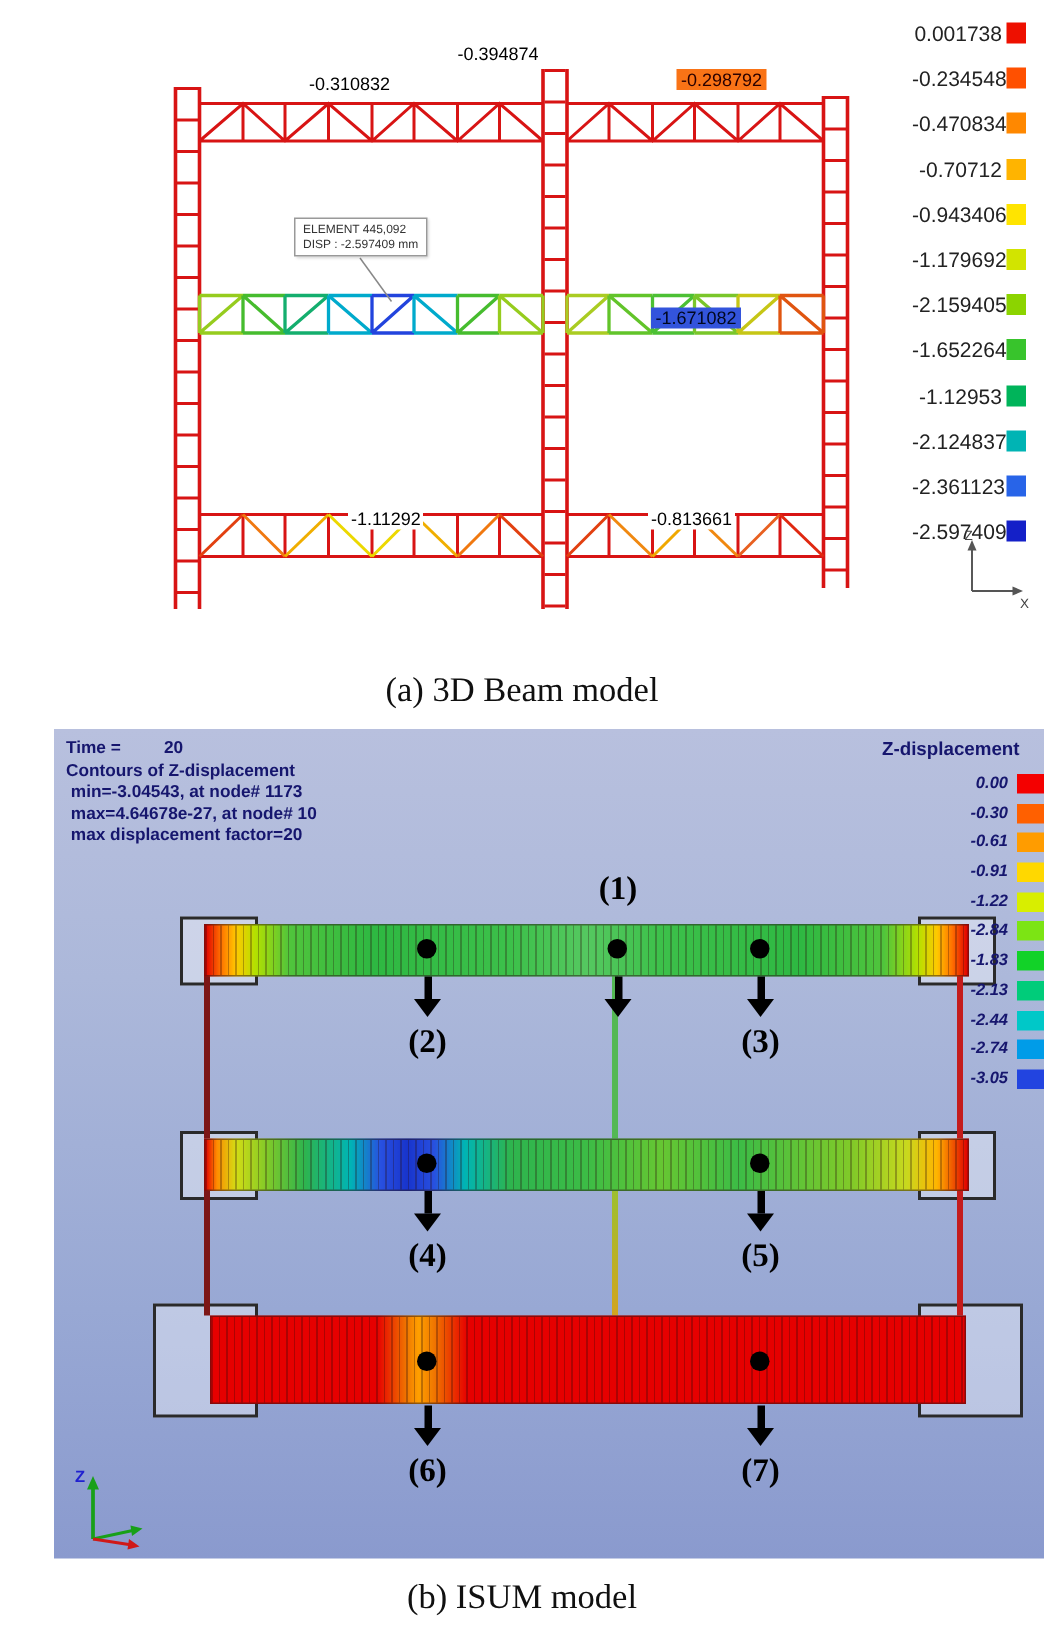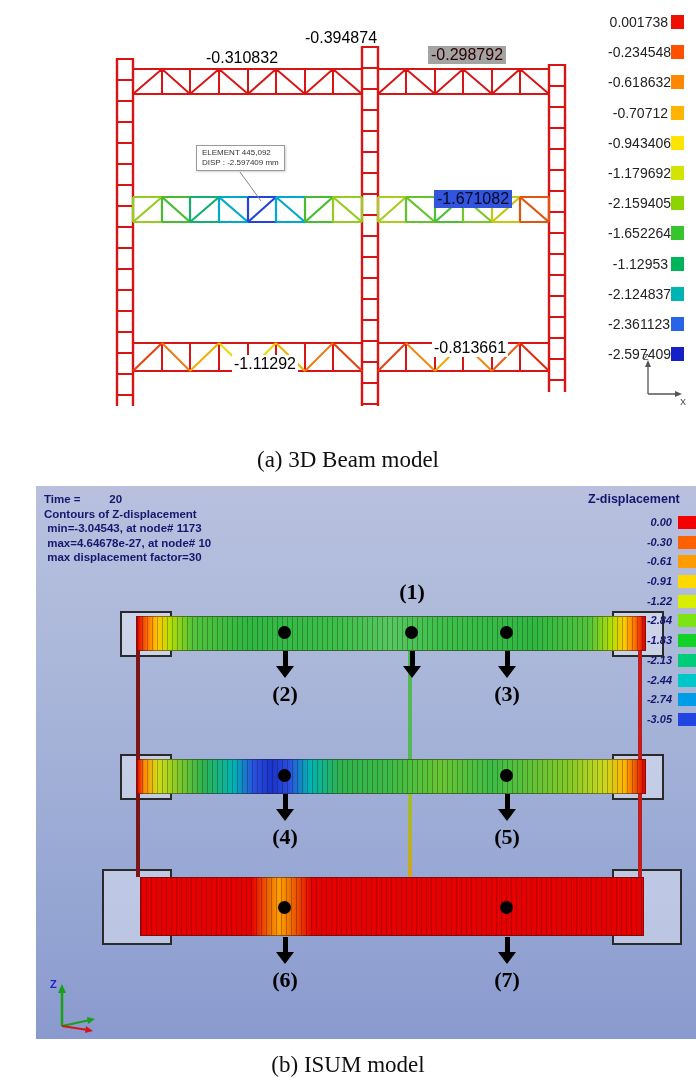--- a/index.html
+++ b/index.html
@@ -1,28 +1,28 @@
 <!DOCTYPE html>
 <html><head>
 <meta charset="utf-8">
 <style>
   html,body{margin:0;padding:0;background:#fff;}
   body{width:696px;height:1090px;overflow:hidden;font-family:"Liberation Sans",sans-serif;}
 
   
   .fig-a{position:relative;width:696px;height:434px;background:#fff;}
   .nastran-header{position:absolute;left:6px;top:4px;z-index:5;color:#5f7288;font-size:8.5px;line-height:10.5px;}
-  .a-label{position:absolute;font-size:16px;color:#000;z-index:6;white-space:nowrap;}
+  .a-label{position:absolute;font-size:12px;color:#000;z-index:6;white-space:nowrap;}
   .al-tc{left:305px;top:29px}
   .al-tl{left:206px;top:49px}
   .al-tr{left:428px;top:46px}
-  .al-mr{left:434px;top:190px}
-  .al-bl{left:232px;top:355px}
+  .al-mr{left:434px;top:205px}
+  .al-bl{left:232px;top:339px}
   .al-br{left:432px;top:339px}
-  .hl-red{background:#a3a3a3;padding:0 3px;color:#2a0000;}
+  .hl-red{background:#f97316;padding:0 3px;color:#2a0000;margin-left:23px;}
   .hl-blue{background:#3354dc;padding:0 3px;color:#000820;}
   .wbg{background:#fff;padding:0 2px;}
   .callout{position:absolute;left:196px;top:145px;background:#fff;border:1px solid #999;padding:2px 5px;font-size:8px;line-height:10px;color:#333;z-index:6;box-shadow:1px 1px 2px rgba(0,0,0,.18);white-space:nowrap;}
   .a-legend{position:absolute;left:608px;top:7px;z-index:5;}
   .a-lrow{display:flex;align-items:center;height:30.2px;}
   .a-lval{width:60px;text-align:right;font-size:14px;color:#222;}
   .a-lchip{width:13px;height:14px;margin-left:3px;}
   .beam-svg{position:absolute;left:0;top:0;z-index:2;}
   .a-axis{position:absolute;left:636px;top:352px;z-index:5;}
 
@@ -165,21 +165,21 @@
   <div class="a-legend">
     <div class="a-lrow">
         <span class="a-lval">0.001738</span>
         <span class="a-lchip" style="background-color: rgb(238, 16, 0);"></span>
       </div>
     <div class="a-lrow">
         <span class="a-lval">-0.234548</span>
         <span class="a-lchip" style="background-color: rgb(255, 80, 0);"></span>
       </div>
     <div class="a-lrow">
-        <span class="a-lval">-0.618632</span>
+        <span class="a-lval">-0.470834</span>
         <span class="a-lchip" style="background-color: rgb(255, 136, 0);"></span>
       </div>
     <div class="a-lrow">
         <span class="a-lval">-0.70712</span>
         <span class="a-lchip" style="background-color: rgb(255, 180, 0);"></span>
       </div>
     <div class="a-lrow">
         <span class="a-lval">-0.943406</span>
         <span class="a-lchip" style="background-color: rgb(255, 228, 0);"></span>
       </div>
@@ -224,21 +224,21 @@
 
 <div class="caption caption-a">(a) 3D Beam model</div>
 
 <div class="fig-b">
 
   <div class="b-info">
     <div>Time =         20</div>
     <div>Contours of Z-displacement</div>
     <div> min=-3.04543, at node# 1173</div>
     <div> max=4.64678e-27, at node# 10</div>
-    <div> max displacement factor=30</div>
+    <div> max displacement factor=20</div>
   </div>
 
   <div class="b-title">Z-displacement</div>
 
   <div class="b-legend">
     <div class="b-lrow">
         <span class="b-lval">0.00</span>
         <span class="b-lchip" style="background-color: rgb(244, 0, 0);"></span>
       </div>
     <div class="b-lrow">

